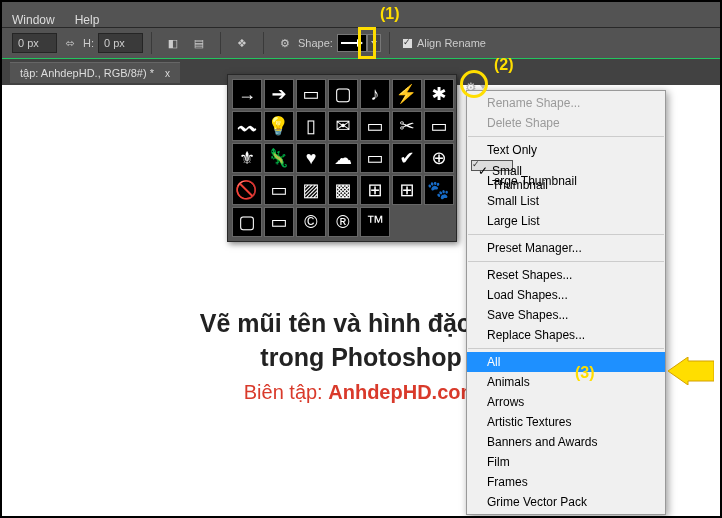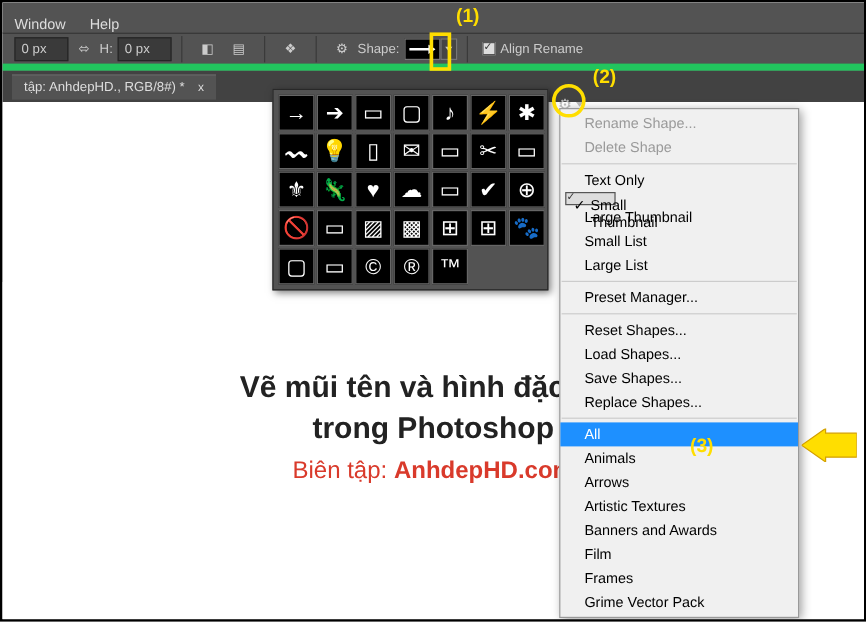--- a/index.html
+++ b/index.html
@@ -1,19 +1,19 @@
 <!DOCTYPE html>
 <html><head>
 <meta charset="utf-8">
 <style>
 * { margin: 0; padding: 0; box-sizing: border-box; font-family: Tahoma, Arial, sans-serif; }
 body { background: #fff; width: 722px; height: 518px; position: relative; overflow: hidden; border: 2px solid #000; }
 .topbar { background: #535353; height: 25px; display: flex; align-items: flex-end; padding: 0 10px; color: #ddd; font-size: 12px; }
 .topbar span { margin-right: 20px; cursor: default; }
-.optbar { background: #535353; height: 32px; display: flex; align-items: center; padding: 0 10px; color: #ccc; font-size: 11px; border-top: 1px solid #282828; border-bottom: 6px solid #22c55e; }
+.optbar { background: #535353; height: 32px; display: flex; align-items: center; padding: 0 10px; color: #ccc; font-size: 11px; border-top: 1px solid #282828; border-bottom: 1px solid #22c55e; }
 .optbar .inp { background: #3a3a3a; border: 1px solid #252525; color: #ccc; padding: 2px 5px; width: 45px; height: 20px; font-size: 11px; }
 .optbar .sep { width: 1px; height: 22px; background: #3a3a3a; margin: 0 8px; }
 .optbar .icn { width: 18px; height: 18px; margin: 0 4px; display: inline-flex; align-items: center; justify-content: center; color: #ccc; }
 .shapeprev { width: 30px; height: 18px; background: #000; border: 1px solid #777; margin-left: 4px; display: inline-flex; align-items: center; justify-content: center; }
 .shapedrop { width: 14px; height: 18px; background: #454545; border: 1px solid #777; display: inline-flex; align-items: center; justify-content: center; }
 .shapedrop::after { content: ''; border-left: 3px solid transparent; border-right: 3px solid transparent; border-top: 4px solid #ccc; }
 .chk { width: 11px; height: 11px; background: #ddd; border: 1px solid #555; margin: 0 4px; position: relative; }
 .chk::after { content: '✓'; font-size: 9px; color: #333; position: absolute; top: -2px; left: 0; }
 .tabbar { background: #424242; height: 26px; display: flex; align-items: center; padding: 0 8px; }
 .tab { background: #535353; color: #ddd; font-size: 11px; padding: 4px 10px; border-top: 1px solid #666; }

